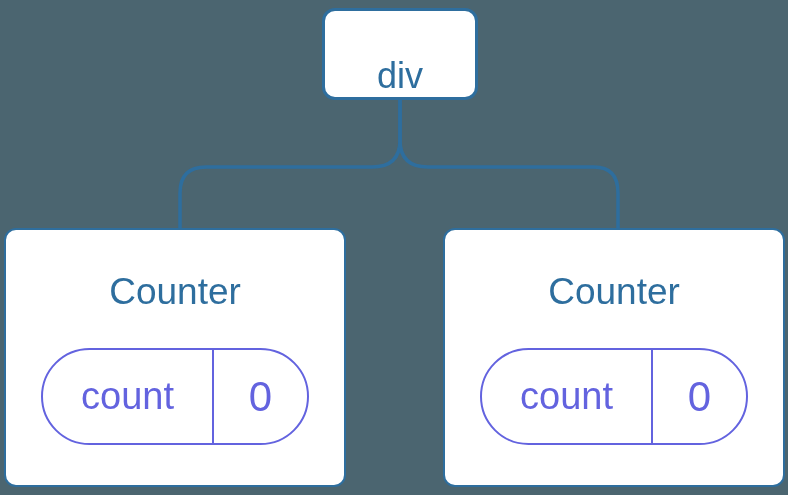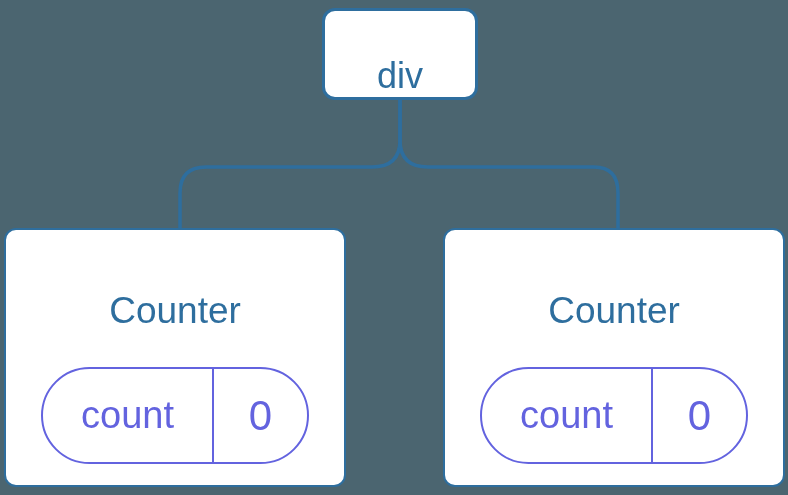--- a/index.html
+++ b/index.html
@@ -48,21 +48,21 @@
   }
   .counter {
     top: 228px;
     width: 342px; height: 259px;
     border-radius: 12px;
     display: flex; flex-direction: column; align-items: center;
   }
   .counter.pos-left  { left: 4px; }
   .counter.pos-right { left: 443px; }
   .counter-title {
-    margin-top: 59px;
+    margin-top: 40px;
     height: 43px;
     line-height: 43px;
     font-size: 37px;
     font-weight: 500;
     color: var(--node-stroke);
   }
   .state-pill {
     margin-top: 35px;
     width: 268px; height: 97px;
     border: 2px solid var(--state-accent);

